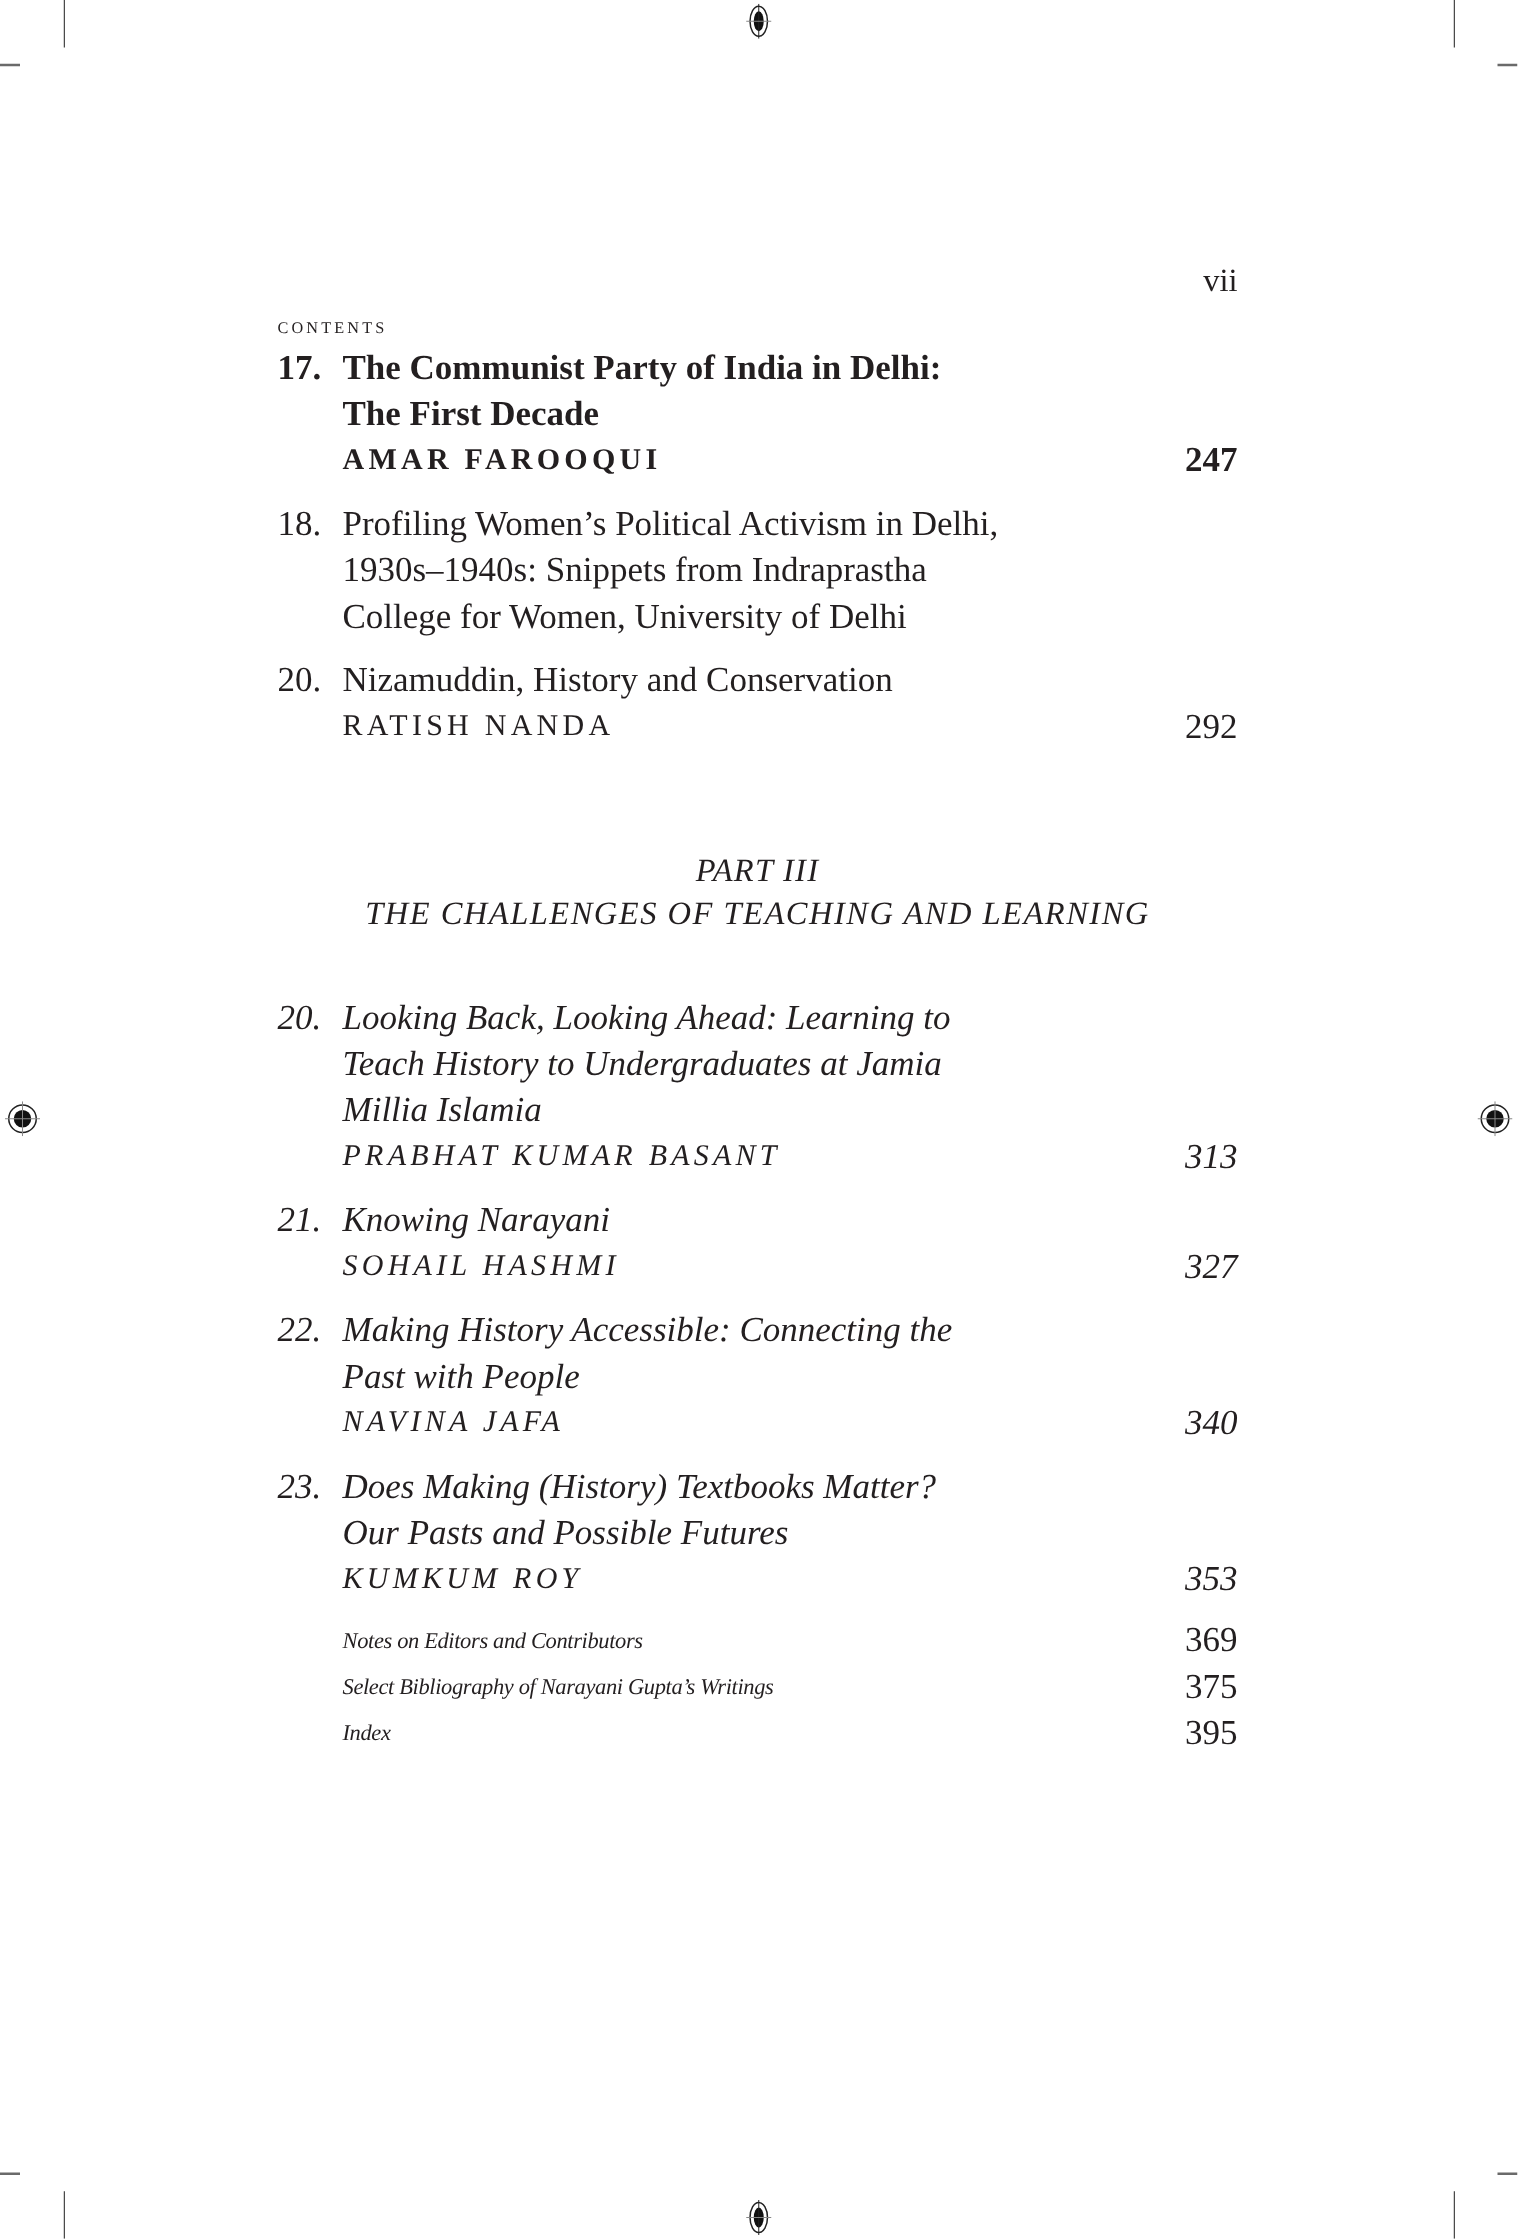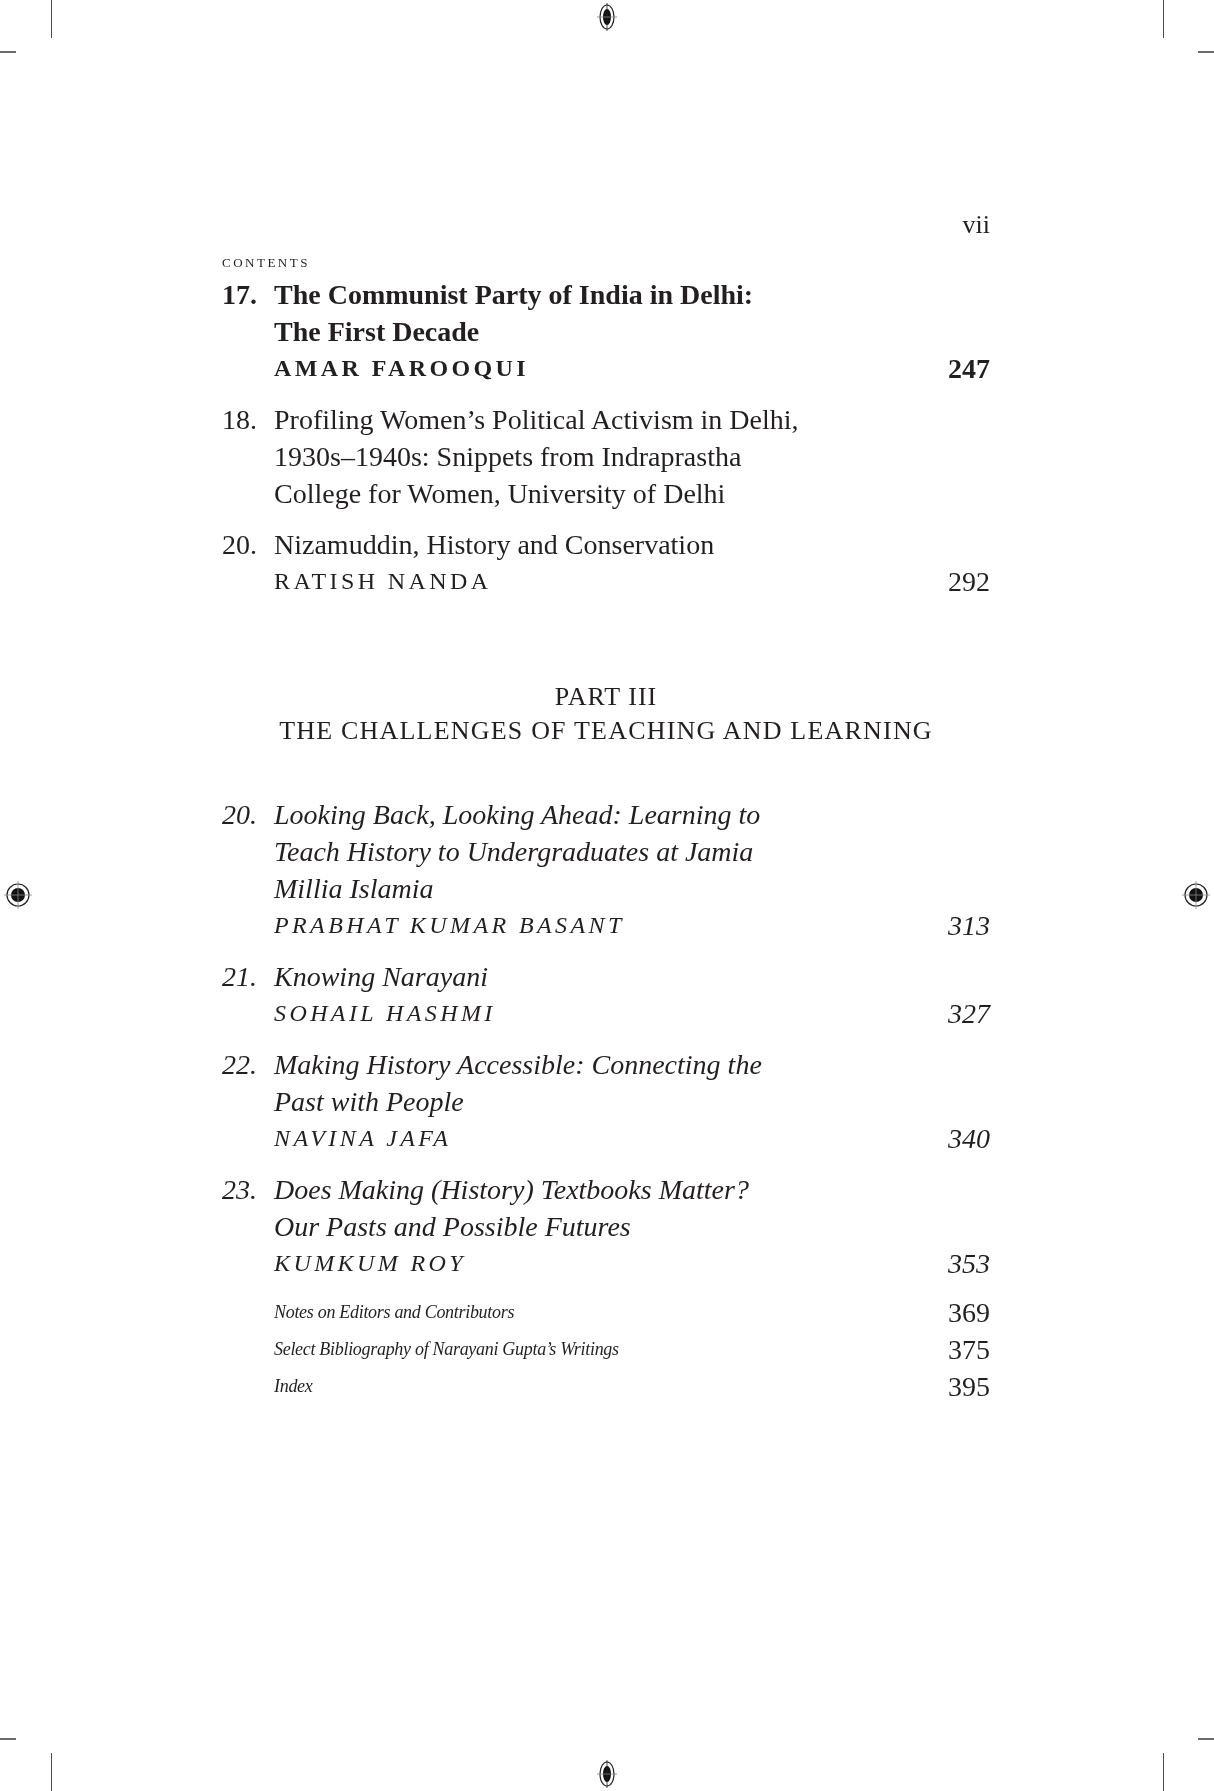--- a/index.html
+++ b/index.html
@@ -212,21 +212,21 @@
     <div class="body">
       <div class="title-line">Nizamuddin, History and Conservation</div>
       <div class="author-row">
         <span class="author">Ratish Nanda</span>
         <span class="page">292</span>
       </div>
     </div>
   </div>
 </div>
 
-<div class="part-heading" style="top:680px;">
+<div class="part-heading" style="top:680px;font-style:italic;">
   <div class="part-label">PART III</div>
   <div class="part-title">THE CHALLENGES OF TEACHING AND LEARNING</div>
 </div>
 
 <div class="toc" style="top:796px;font-style:italic;">
 
   <div class="entry" style="margin-bottom:14px;">
     <div class="num">20.</div>
     <div class="body">
       <div class="title-line">Looking Back, Looking Ahead: Learning to</div>

